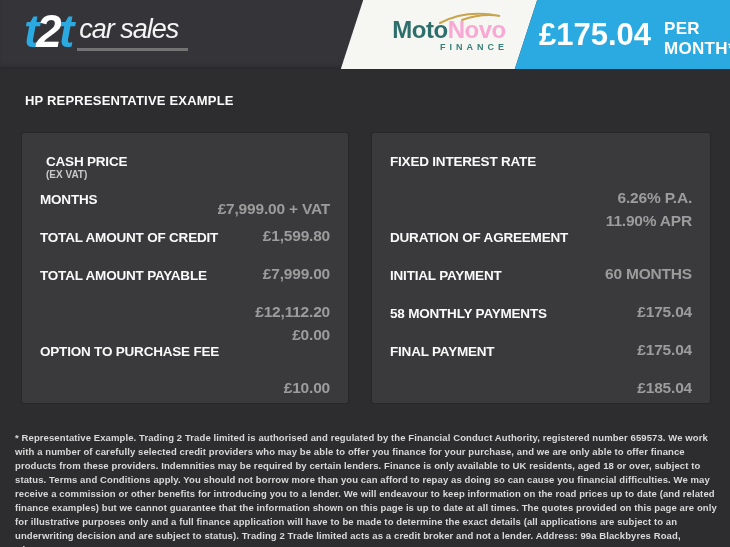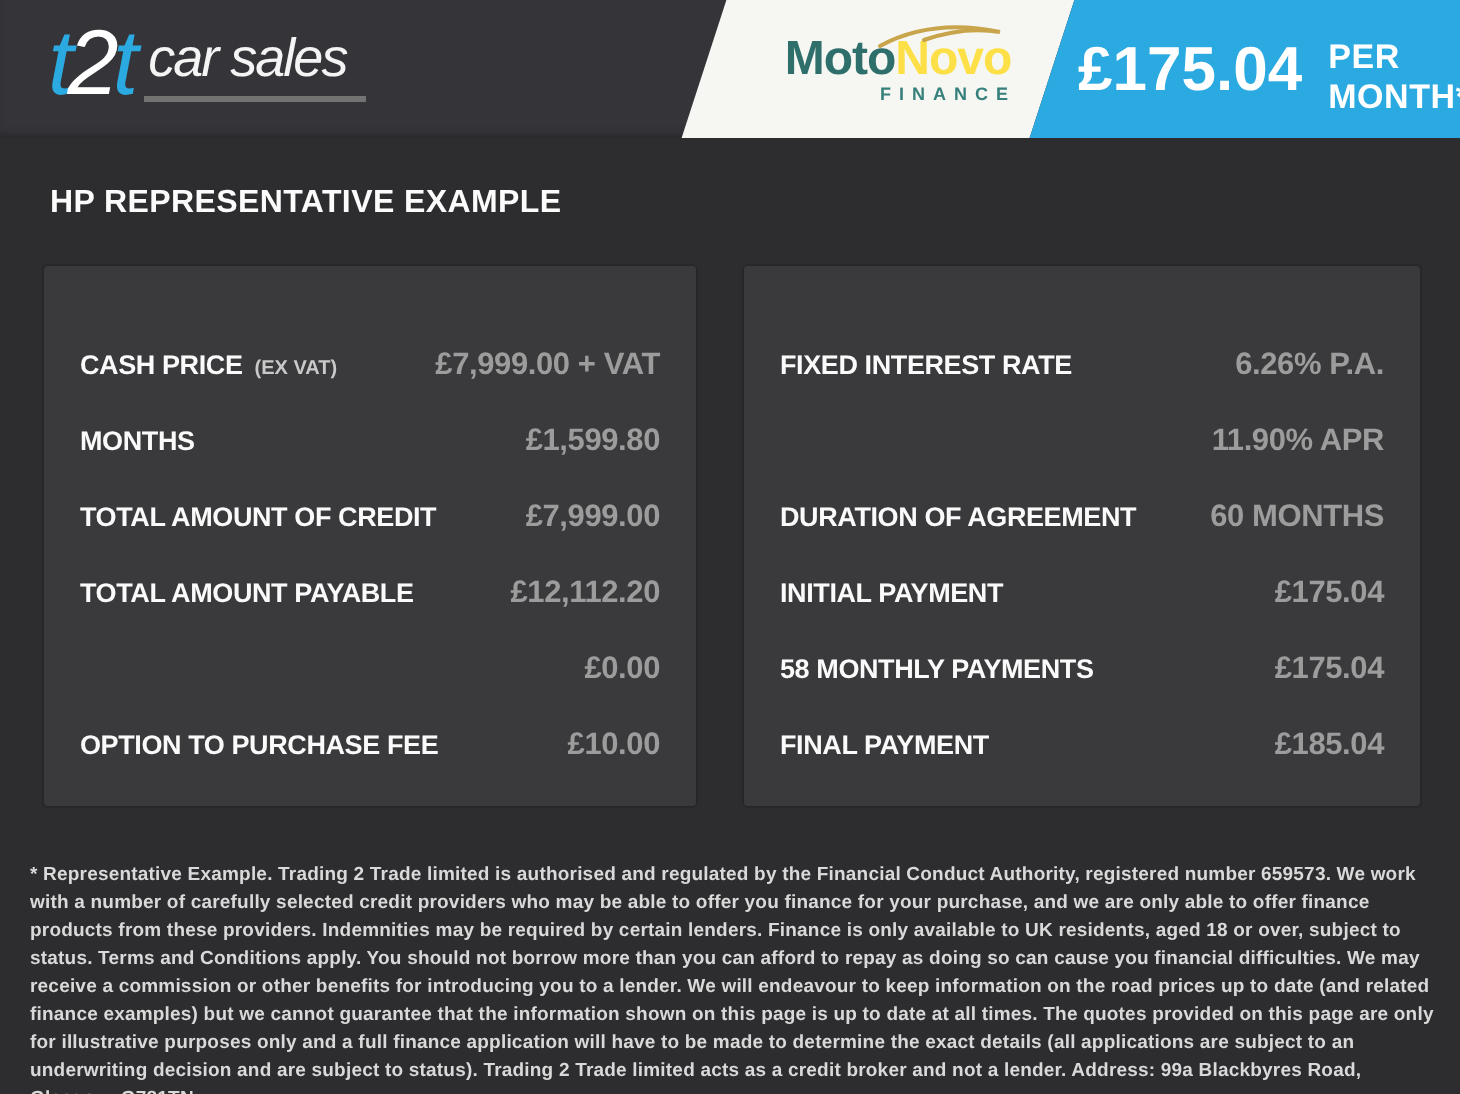--- a/index.html
+++ b/index.html
@@ -19,59 +19,59 @@
     position:absolute; top:-2px; height:73px; left:352px; width:174px;
     background:#f6f6f3; transform:skewX(-18deg);
   }
   .shape-blue {
     position:absolute; top:-2px; height:73px; left:526px; width:250px;
     background:#2baae2; transform:skewX(-18deg);
   }
 
   .brand { position:absolute; left:24px; top:8px; display:flex; align-items:flex-end; }
   .brand-t2t {
-    font-style:italic; font-weight:normal; font-size:46px; line-height:46px;
+    font-style:italic; font-weight:bold; font-size:46px; line-height:46px;
     color:#2baae2; letter-spacing:-3px; padding-right:6px;
   }
   .brand-t2t .digit { color:#ffffff; }
   .brand-tagline {
     font-style:italic; font-size:27px; line-height:29px; color:#f4f4f4;
     border-bottom:3px solid #737373; padding:0 10px 4px 2px; margin-bottom:3px;
     letter-spacing:-1px;
   }
 
   .motonovo { position:absolute; left:386px; top:17px; width:126px; text-align:center; }
   .mn-swoosh { position:absolute; top:-8px; left:52px; width:66px; height:16px; }
   .mn-word { font-size:24px; line-height:26px; font-weight:bold; letter-spacing:-0.5px; }
   .mn-word .moto { color:#2e6f6c; }
-  .mn-word .novo { color:#fde047; }
+  .mn-word .novo { color:#f9a8d4; }
   .mn-finance {
     font-size:9px; font-weight:bold; letter-spacing:4px; color:#37807c;
     text-align:right; padding-right:4px; margin-top:-1px;
   }
 
   .price-block { position:absolute; left:539px; top:0; height:69px; display:flex; align-items:center; }
   .price { font-size:31px; font-weight:bold; color:#ffffff; }
   .price-suffix { font-size:17px; font-weight:bold; color:#ffffff; margin-left:13px; margin-top:9px; letter-spacing:0.3px; }
 
   
   .page-title {
-    position:absolute; left:25px; top:93px; font-size:16px; font-weight:bold;
+    position:absolute; left:25px; top:93px; font-size:13px; font-weight:bold;
     color:#fbfbfb; letter-spacing:0.2px;
   }
 
   .panel {
     position:absolute; top:133px; height:270px; background:#3a393c;
     border-radius:2px; padding:21px 18px; box-sizing:border-box;
     box-shadow: 0 0 0 1px rgba(0,0,0,0.12);
   }
   .panel-left  { left:22px;  width:326px; }
   .panel-right { left:372px; width:338px; }
 
-  .row { display:flex; align-items:baseline; height:38px; }
+  .row { display:flex; align-items:baseline; height:38px;flex-direction:column; }
   .row-label { font-size:13.5px; font-weight:bold; color:#fafafa; letter-spacing:-0.2px; white-space:nowrap; }
   .row-note  { font-size:10px; font-weight:bold; color:#c9c9c9; margin-left:6px; white-space:nowrap; }
   .row-value { margin-left:auto; font-size:15.5px; font-weight:bold; color:#9c9c9c; letter-spacing:-0.2px; white-space:nowrap;margin-top:20px; }
 
   .disclaimer {
     position:absolute; left:15px; top:431px; width:705px;
     font-size:9.5px; line-height:14px; font-weight:bold;
     color:#d9d9d9; letter-spacing:0.1px; text-align:left;
   }
 </style>

